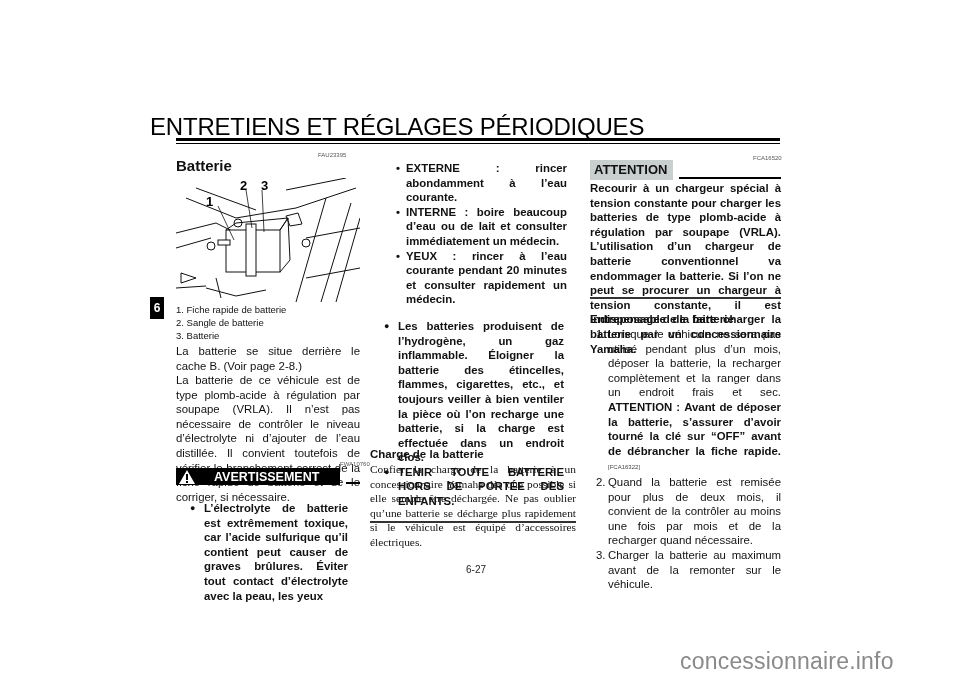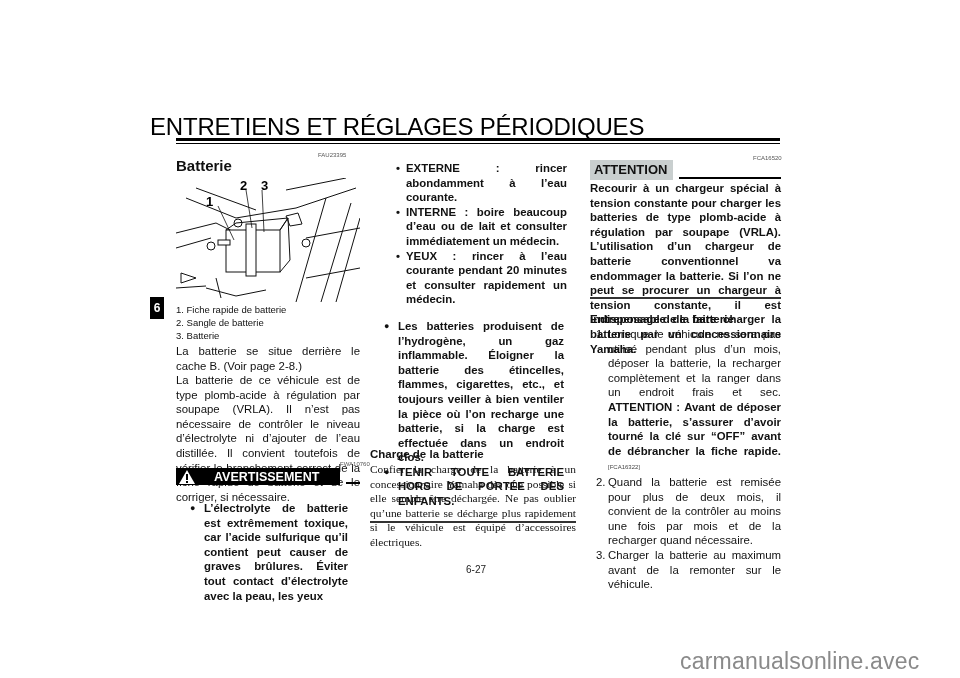--- a/index.html
+++ b/index.html
@@ -153,13 +153,13 @@
       <span>Quand la batterie est remisée pour plus de deux mois, il convient de la contrôler au moins une fois par mois et de la recharger quand nécessaire.</span>
     </li>
     <li style="padding-left:18px;">
       <span class="num-mark" style="left:6px;">3.</span>
       <span>Charger la batterie au maximum avant de la remonter sur le véhicule.</span>
     </li>
   </ol>
 </div>
 
 <div class="abs pagenum">6-27</div>
-<div class="abs watermark">carmanualsonline.avec</div>
+<div class="abs watermark">concessionnaire.info</div>
 
 </body></html>

